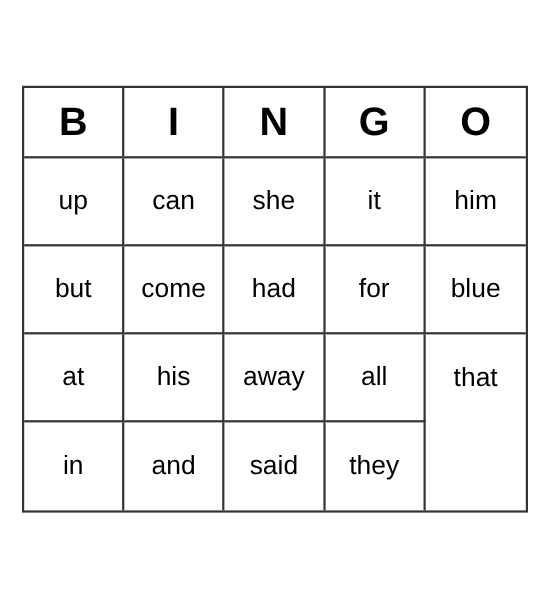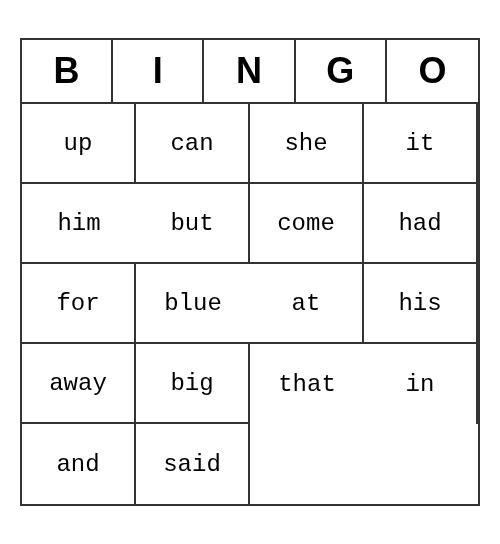--- a/index.html
+++ b/index.html
@@ -36,22 +36,21 @@
       padding: 10px 0;
       border-right: 2px solid #333;
     }
 
     .bingo-header-cell:last-child {
       border-right: none;
     }
 
     .bingo-grid {
       display: grid;
-      grid-template-columns: repeat(4, 1fr);
-      font-family: Liberation Mono, monospace;
+      grid-template-columns: repeat(5, 1fr);
     }
 
     .bingo-cell {
       border-right: 2px solid #333;
       border-bottom: 2px solid #333;
       text-align: center;
       font-size: 24px;
       padding: 14px 4px;
       min-height: 80px;
       display: flex;
@@ -86,19 +85,20 @@
       <div class="bingo-cell">it</div>
       <div class="bingo-cell">him</div>
       <div class="bingo-cell">but</div>
       <div class="bingo-cell">come</div>
       <div class="bingo-cell">had</div>
       <div class="bingo-cell">for</div>
       <div class="bingo-cell">blue</div>
       <div class="bingo-cell">at</div>
       <div class="bingo-cell">his</div>
       <div class="bingo-cell">away</div>
-      <div class="bingo-cell">big</div>
+      <div class="bingo-cell">all</div>
       <div class="bingo-cell last-row">that</div>
       <div class="bingo-cell last-row">in</div>
       <div class="bingo-cell last-row">and</div>
       <div class="bingo-cell last-row">said</div>
+      <div class="bingo-cell last-row">they</div>
     </div>
 </div>
 
 </body></html>

